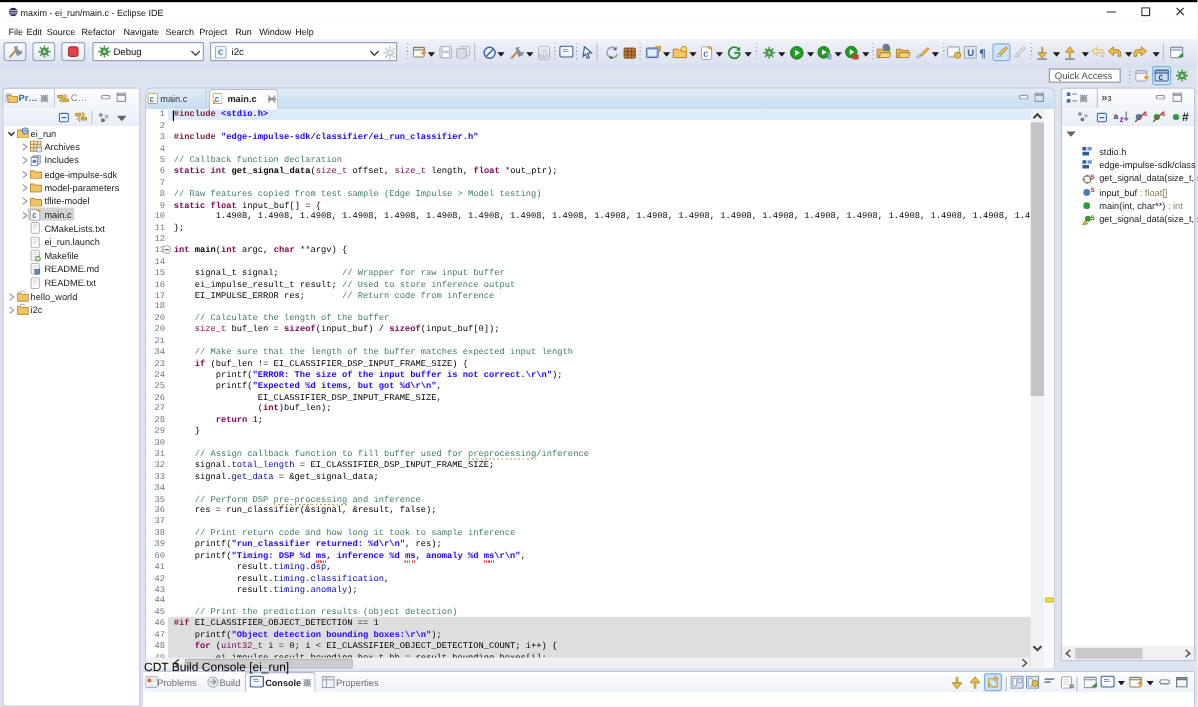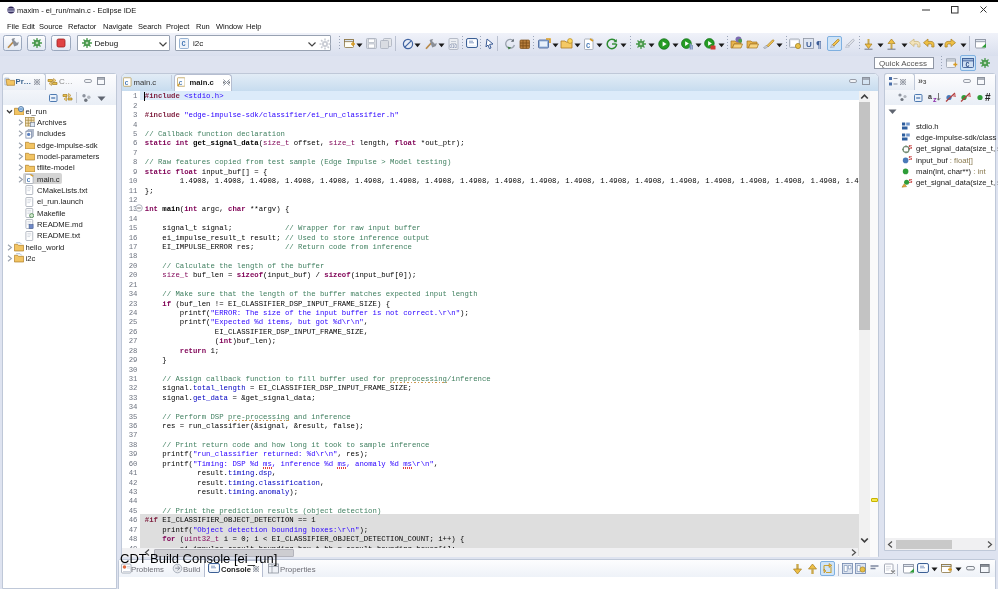--- a/index.html
+++ b/index.html
@@ -2,21 +2,21 @@
 <html><head><meta charset="utf-8"><style>
 * { margin:0; padding:0; box-sizing:border-box; }
 html,body { width:998px; height:589px; overflow:hidden; font-family:"Liberation Sans",sans-serif; }
 body { position:relative; background:#dee3f0; }
 .abs { position:absolute; }
 b { font-weight:bold; }
 svg { display:block; }
 
 .k { color:#7f0055; }
 .d { color:#7f1f3f; }
-.s { color:#2a00ff; }
+.s { color:#2a00ff;font-weight:bold; }
 .c { color:#3f7f5f; }
 .f { color:#0000c0; }
 .t { color:#7f0055; font-weight:normal; }
 .b { color:#000; }
 u.sp { text-decoration:none; position:relative; }
 u.sp::after { content:""; position:absolute; left:0; right:0; bottom:-0.5px; height:1px; background:repeating-linear-gradient(90deg,#cf9a52 0 1.5px,transparent 1.5px 3.5px); }
 u.ms { text-decoration:none; position:relative; }
 u.ms::after { content:""; position:absolute; left:0; right:0; bottom:-1px; height:1.5px; background:repeating-linear-gradient(90deg,#e04040 0 1px,transparent 1px 2px); }
 .cl { height:9.43px; line-height:9.43px; white-space:pre; }
 .gl { height:9.43px; line-height:9.43px; text-align:right; }
@@ -838,13 +838,13 @@
     <path d="M0.5 0.5h6L3.5 4.2z" fill="#1a1a1a"></path>
   </svg>
 <svg style="position:absolute;left:966px;top:566px" width="10" height="5" viewBox="0 0 10 5">
     <rect x="0.5" y="0.5" width="8" height="3.4" rx="1.6" fill="#f4f6f9" stroke="#6f757e" stroke-width="0.9"></rect>
   </svg>
 <svg style="position:absolute;left:980px;top:564px" width="10" height="9" viewBox="0 0 10 9">
     <rect x="0.5" y="0.5" width="8.6" height="8" fill="none" stroke="#6f757e" stroke-width="1"></rect>
     <path d="M0.5 2h8.6" stroke="#6f757e" stroke-width="1.6"></path>
   </svg>
 <div class="abs" style="left:119px;top:577px;width:876px;height:12px;background:#fff"></div>
-<span class="abs" style="left:120px;top:551px;font-size:13px;color:#000">CDT Build Console [ei_run]</span>
+<span class="abs" style="left:120px;top:551px;font-size:10px;color:#000">CDT Build Console [ei_run]</span>
 
 </body></html>

